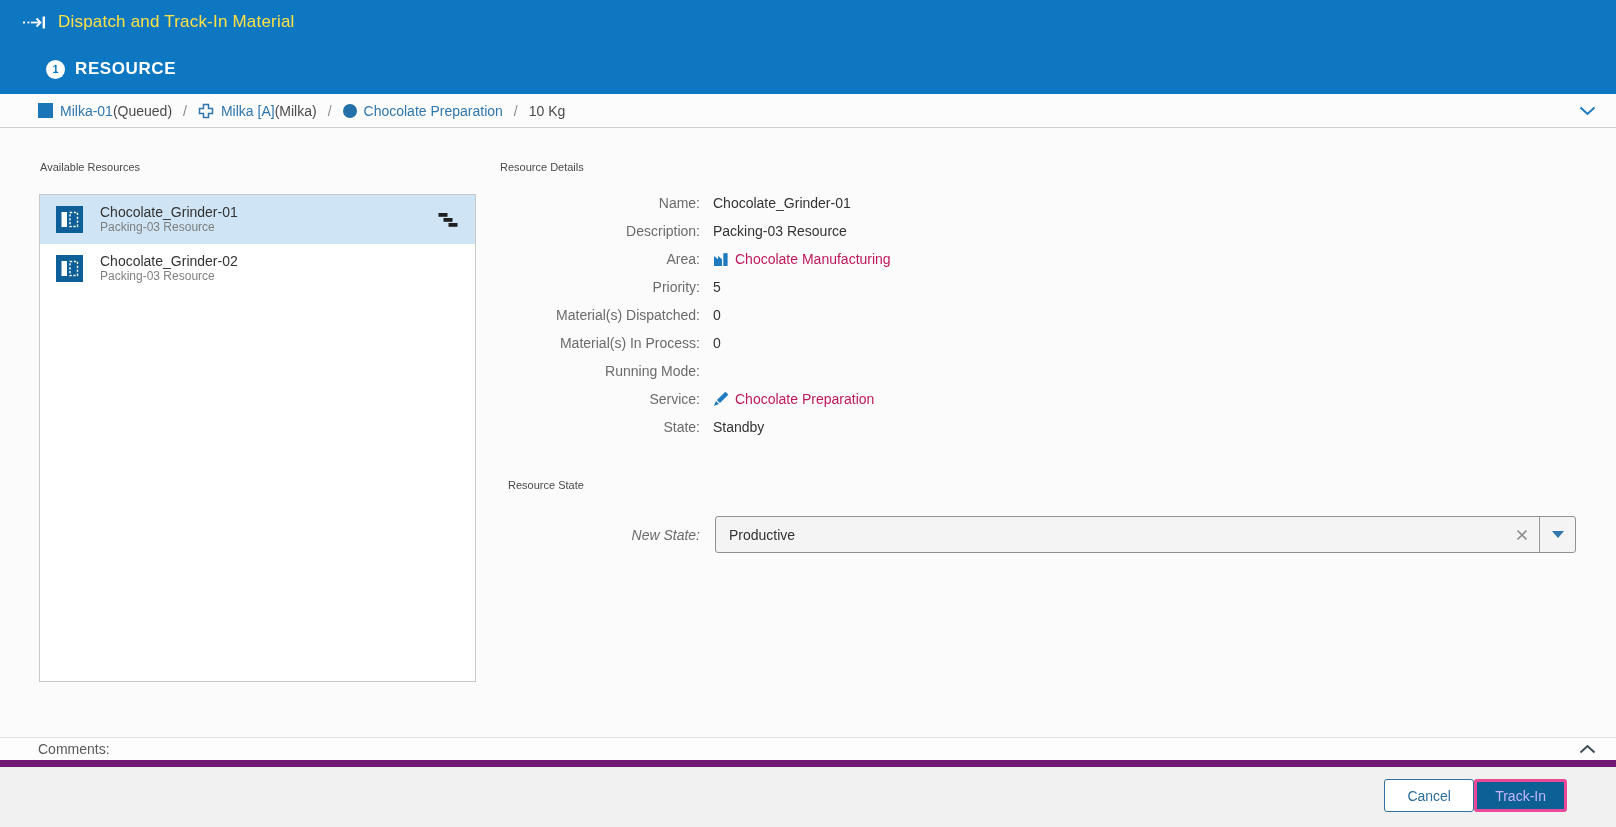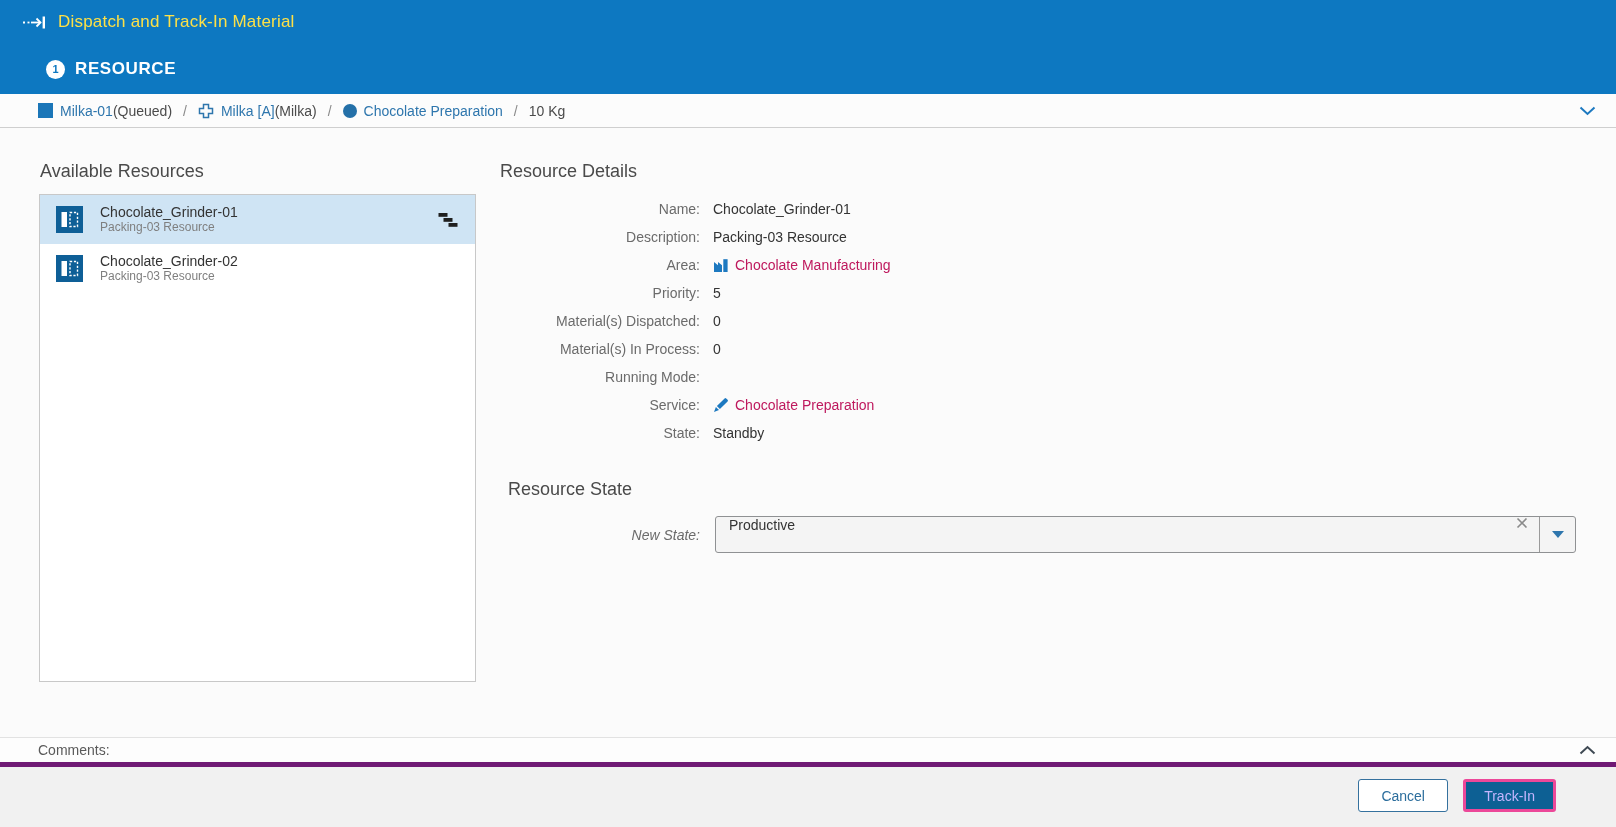--- a/index.html
+++ b/index.html
@@ -24,62 +24,62 @@
   .crumb { display:flex; align-items:center; }
   .crumb .c-icon { display:flex; align-items:center; margin-right:7px; }
   .crumb-link { color:#2e76ad; cursor:pointer; }
   .crumb-meta { color:#4b4b4b; }
   .crumb-sep { color:#8a8a8a; margin:0 11px; }
   .bc-chevron { margin-left:auto; display:flex; align-items:center; cursor:pointer; }
   .sq-icon { width:15px; height:15px; background:#1b76b8; display:inline-block; }
   .circ-icon { width:14px; height:14px; border-radius:50%; background:#2470a8; display:inline-block; }
 
   
-  .section-title { position:absolute; font-size:18px; color:#4a4a4a; }
+  .section-title { position:absolute; font-size:11px; color:#4a4a4a; }
 
   
   .list-box { position:absolute; left:39px; top:194px; width:437px; height:488px;
               border:1px solid #c8c8c8; background:#fff; }
   .list-item { height:49px; display:flex; align-items:center; padding:0 16px 0 16px; cursor:pointer; }
   .list-item.selected { background:#cfe4f4; }
   .res-icon { flex:0 0 27px; margin-right:17px; display:flex; }
   .item-text { display:flex; flex-direction:column; justify-content:center; }
   .item-name { font-size:14px; color:#333; line-height:16px; }
   .item-desc { font-size:12px; color:#7f7f7f; line-height:15px; }
   .steps-icon { margin-left:auto; display:flex; cursor:pointer; }
 
   
   .details { position:absolute; left:508px; top:195px; width:900px; }
-  .drow { display:flex; align-items:center; height:28px; }
+  .drow { display:flex; align-items:flex-start; height:28px; }
   .dlabel { width:192px; text-align:right; font-size:14px; color:#6b6b6b; flex:0 0 192px; }
   .dvalue { margin-left:13px; font-size:14px; color:#333; display:flex; align-items:center; gap:6px; }
   .link { color:#be185d; cursor:pointer; }
   .v-icon { display:flex; align-items:center; }
 
   
   .state-row { position:absolute; left:508px; top:516px; display:flex; align-items:center; }
   .state-row .dlabel { align-self:center;font-style:italic; }
   .combo { margin-left:15px; width:861px; height:37px; background:#f4f4f4;
-           border:1px solid #8f9193; border-radius:3px; display:flex; align-items:flex-start; overflow:hidden; }
+           border:1px solid #8f9193; border-radius:3px; display:flex; align-items:center; overflow:hidden; }
   .combo-text { flex:1; font-size:14px; color:#333; padding-left:13px; }
   .combo-clear { width:34px; display:flex; align-items:center; justify-content:center; cursor:pointer; }
   .combo-btn { width:36px; height:100%; border-left:1px solid #9a9a9a; display:flex;
                align-items:center; justify-content:center; cursor:pointer; }
   .tri-down { width:0; height:0; border-left:6px solid transparent; border-right:6px solid transparent;
               border-top:7px solid #2e76ad; }
 
   
   .comments-bar { position:absolute; top:737px; left:0; right:0; height:30px; background:#fdfdfd;
-                  border-top:1px solid #e2e2e2; border-bottom:5px solid #701a75;
+                  border-top:1px solid #e2e2e2; border-bottom:7px solid #701a75;
                   display:flex; align-items:center; padding:0 20px 0 38px; font-size:14px; color:#5a5a5a; cursor:pointer; }
   .comments-chevron { margin-left:auto; display:flex; align-items:center; }
 
   
   .footer { position:absolute; top:767px; left:0; right:0; bottom:0; background:#f1f1f1; }
-  .footer-buttons { position:absolute; top:12px; right:60px; display:flex; gap:15px; }
+  .footer-buttons { position:absolute; top:12px; right:49px; display:flex; }
   .btn { height:33px; min-width:90px; padding:0 18px; border-radius:3px; font-size:14px;
          display:flex; align-items:center; justify-content:center; cursor:pointer;
          font-family:"Liberation Sans",sans-serif; }
   .btn-cancel { background:#fff; border:1px solid #35719e; color:#2b6d9c; }
   .btn-primary { background:#0d6094; border:3px solid #ec4899; color:#c4b5fd; }
 </style>
 </head>
 <body>
 
 <div class="app">

